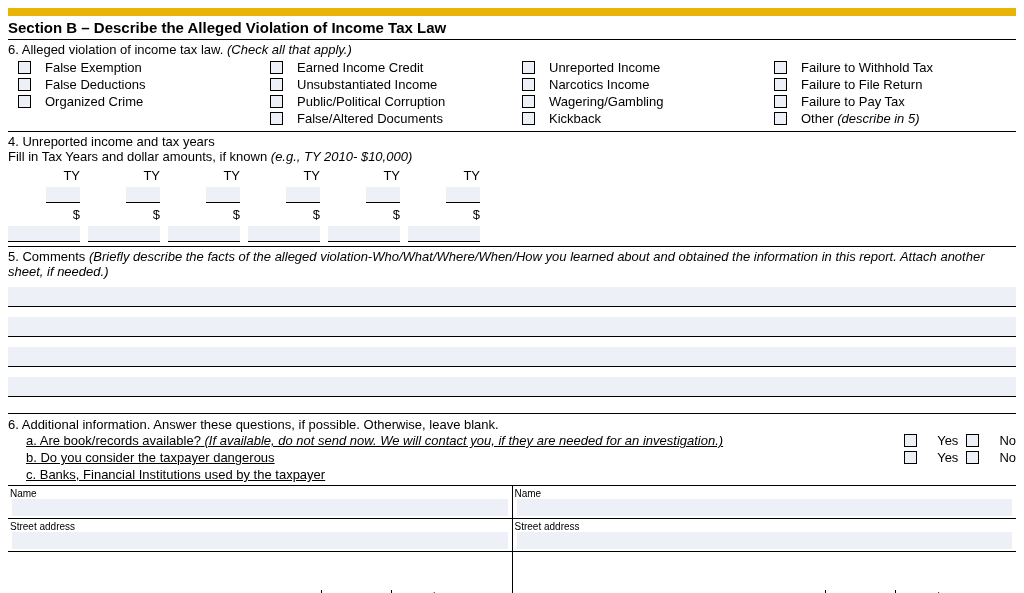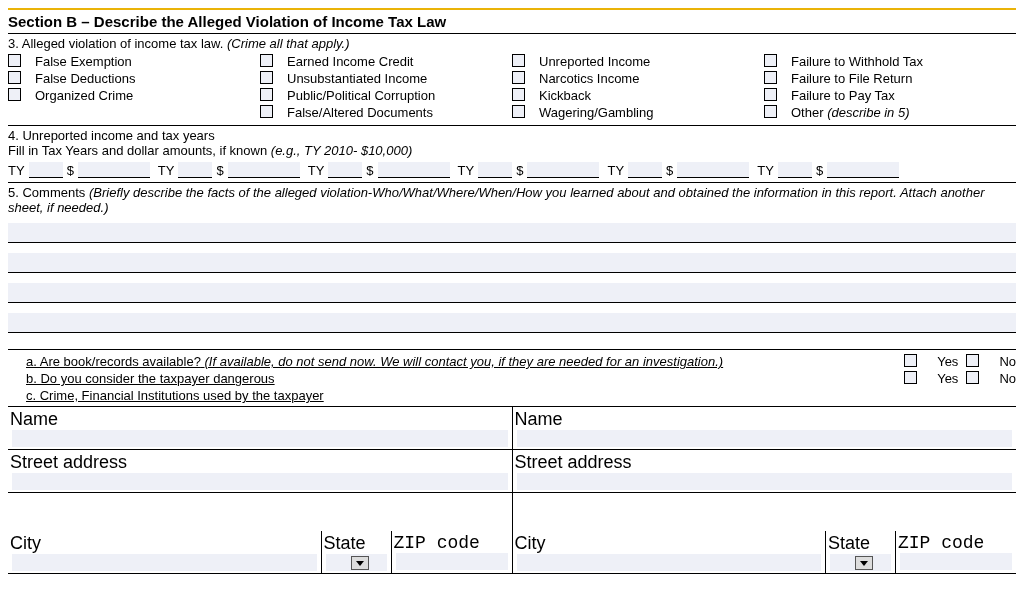--- a/index.html
+++ b/index.html
@@ -4,69 +4,70 @@
 <style>
   * { box-sizing: border-box; margin: 0; padding: 0; }
   body {
     font-family: Arial, Helvetica, sans-serif;
     font-size: 13px;
     color: #000;
     padding: 8px;
     width: 1024px;
   }
   .section-header {
-    border-top: 2px solid #eab308;
+    border-top: 8px solid #eab308;
     border-bottom: 1px solid #000;
     padding: 3px 0;
     font-weight: bold;
     font-size: 15px;
   }
   .q-line { padding: 2px 0; }
   .italic { font-style: italic; }
   .check-grid {
     display: flex;
     padding: 0 0 4px 0;
     border-bottom: 1px solid #000;
   }
   .check-col { flex: 1; }
   .check-item {
     display: flex;
-    align-items: flex-start;
+    align-items: center;
     padding: 1px 0;
+    margin-left: 10px;
   }
   .checkbox {
     width: 13px; height: 13px;
     border: 1px solid #000;
     background: #eef0f7;
     margin-right: 14px;
     flex-shrink: 0;
   }
   .q4 { border-bottom: 1px solid #000; padding: 2px 0 4px 0; }
   .ty-row { display: flex; gap: 8px; padding-top: 4px; align-items: flex-end; }
-  .ty-cell { display: flex; align-items: flex-end; gap: 4px; }
+  .ty-cell { display: flex; align-items: flex-end; gap: 4px; flex-direction: column; }
   .ty-blank { width: 34px; height: 16px; background: #eef0f7; border-bottom: 1px solid #000; }
   .amt-blank { width: 72px; height: 16px; background: #eef0f7; border-bottom: 1px solid #000; }
   .q5-head { padding: 2px 0 2px 0; }
   .comment-lines { margin-top: 6px; }
   .comment-line {
     height: 20px;
     background: #eef0f7;
     border-bottom: 1px solid #000;
     margin-bottom: 10px;
   }
   .q5-wrap { border-bottom: 1px solid #000; padding-bottom: 6px; }
   .q6 { padding: 3px 0 0 0; }
   .sub { padding-left: 18px; padding-top: 1px; padding-bottom: 1px; display:flex; }
   .sub-label { flex:1;text-decoration:underline; }
-  .yn { display:flex; gap:6px; margin-left:8px; }
+  .yn { display:flex; gap:6px; align-items:center; margin-left:8px; }
   .addr-grid { display:flex; border-top:1px solid #000; margin-top:2px; }
   .addr-col { flex:1; }
   .addr-col.left { border-right:1px solid #000; }
   .addr-row { border-bottom:1px solid #000; }
-  .addr-label { font-size:18px; padding:2px 4px 0 2px; }
+  .addr-label { font-size:10px; padding:2px 4px 0 2px; }
   .addr-input { height:17px; background:#eef0f7; margin:0 2px 1px 2px; }
   .csz { display:flex;margin-top:38px; }
   .csz-city { flex:1; border-right:1px solid #000; }
   .csz-state { width:70px; border-right:1px solid #000; position:relative; }
   .csz-zip { width:120px;font-family:Liberation Mono, monospace; }
   .dropdown-arrow {
     position:absolute; bottom:3px; right:22px;
     width:18px; height:14px; border:1px solid #555; background:#ddd;
     display:flex; align-items:center; justify-content:center;
   }
@@ -77,22 +78,22 @@
     border-top:5px solid #000;
   }
   .blank-stack { padding:0 2px 1px 2px; }
 </style>
 </head>
 <body>
 
 <div class="section-header">Section B – Describe the Alleged Violation of Income Tax Law</div>
 
 <div class="q-line">
-  <span>3. Alleged violation of income tax law.</span>
-  <span class="italic">(Crime all that apply.)</span>
+  <span>6. Alleged violation of income tax law.</span>
+  <span class="italic">(Check all that apply.)</span>
 </div>
 <div class="check-grid">
   <div class="check-col">
     <div class="check-item">
         <span class="checkbox"></span>
         <span>False Exemption</span>
       </div>
     <div class="check-item">
         <span class="checkbox"></span>
         <span>False Deductions</span>
@@ -124,25 +125,25 @@
     <div class="check-item">
         <span class="checkbox"></span>
         <span>Unreported Income</span>
       </div>
     <div class="check-item">
         <span class="checkbox"></span>
         <span>Narcotics Income</span>
       </div>
     <div class="check-item">
         <span class="checkbox"></span>
+        <span>Wagering/Gambling</span>
+      </div>
+    <div class="check-item">
+        <span class="checkbox"></span>
         <span>Kickback</span>
-      </div>
-    <div class="check-item">
-        <span class="checkbox"></span>
-        <span>Wagering/Gambling</span>
       </div>
   </div>
   <div class="check-col">
     <div class="check-item">
         <span class="checkbox"></span>
         <span>Failure to Withhold Tax</span>
       </div>
     <div class="check-item">
         <span class="checkbox"></span>
         <span>Failure to File Return</span>
@@ -211,20 +212,21 @@
   </div>
   <div class="comment-lines">
     <div class="comment-line"></div>
     <div class="comment-line"></div>
     <div class="comment-line"></div>
     <div class="comment-line"></div>
   </div>
 </div>
 
 <div class="q6">
+  <div>6. Additional information. Answer these questions, if possible. Otherwise, leave blank.</div>
   <div class="sub">
     <div class="sub-label">
       <span>a. Are book/records available?</span>
       <span class="italic">(If available, do not send now. We will contact you, if they are needed for an investigation.)</span>
     </div>
     <div class="yn">
         <span class="checkbox"></span>
         <span>Yes</span>
       </div>
     <div class="yn">
@@ -237,21 +239,21 @@
     <div class="yn">
         <span class="checkbox"></span>
         <span>Yes</span>
       </div>
     <div class="yn">
         <span class="checkbox"></span>
         <span>No</span>
       </div>
   </div>
   <div class="sub">
-    <div class="sub-label">c. Crime, Financial Institutions used by the taxpayer</div>
+    <div class="sub-label">c. Banks, Financial Institutions used by the taxpayer</div>
   </div>
 </div>
 
 <div class="addr-grid">
   <div class="addr-col left">
     <div class="addr-row">
       <div class="addr-label">Name</div>
       <div class="blank-stack">
           <div class="addr-input"></div>
         </div>

